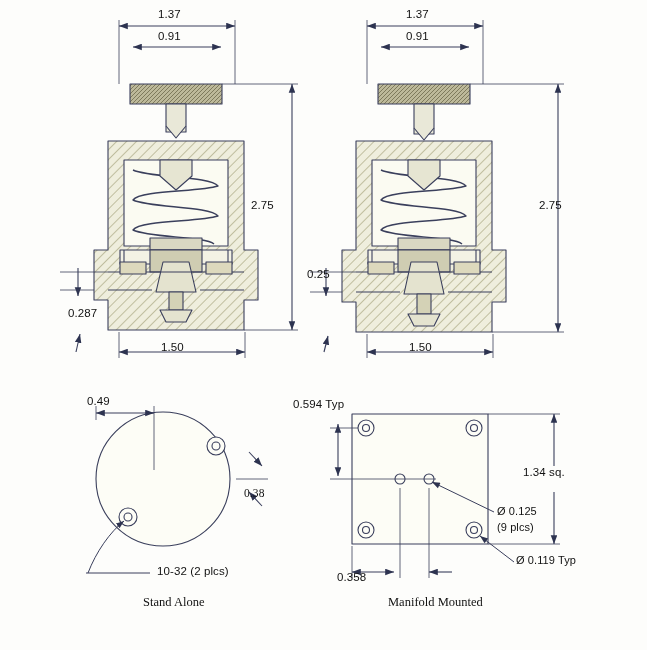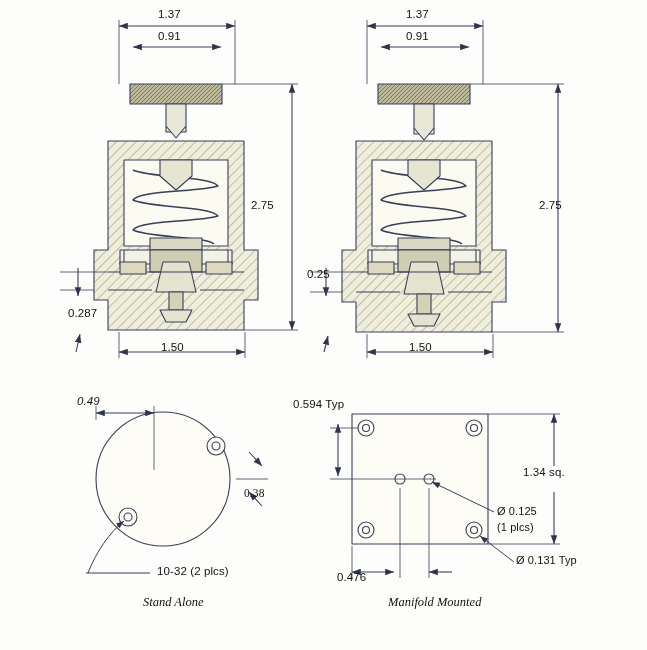--- a/index.html
+++ b/index.html
@@ -18,21 +18,20 @@
     font-size:11.5px;
     font-family:"Liberation Sans", sans-serif;
     color:#111;
     white-space:nowrap;
     letter-spacing:.1px;
   }
   .lbl.small{font-size:11px;}
   .caption{
     position:absolute;
     font-size:12.5px;
-    font-style:italic;
     font-family:"Liberation Serif", serif;
     color:#111;
     white-space:nowrap;
   }
 </style>
 </head>
 <body>
 
 <div id="sheet">
 
@@ -202,27 +201,27 @@
 <div class="lbl" style="left:251px;top:199px;">2.75</div>
 <div class="lbl" style="left:68px;top:268px;margin-top:39px;">0.287</div>
 <div class="lbl" style="left:161px;top:341px;">1.50</div>
 
 <div class="lbl" style="left:406px;top:8px;">1.37</div>
 <div class="lbl" style="left:406px;top:30px;">0.91</div>
 <div class="lbl" style="left:539px;top:199px;">2.75</div>
 <div class="lbl" style="left:307px;top:268px;">0.25</div>
 <div class="lbl" style="left:409px;top:341px;">1.50</div>
 
-<div class="lbl" style="left:77px;top:395px;font-style:italic;">0.49</div>
+<div class="lbl" style="left:87px;top:395px;">0.49</div>
 <div class="lbl" style="left:244px;top:487px;font-family:Liberation Serif, serif;">0.38</div>
 <div class="lbl" style="left:157px;top:565px;">10-32 (2 plcs)</div>
 
 <div class="lbl" style="left:293px;top:398px;">0.594 Typ</div>
 <div class="lbl" style="left:523px;top:466px;">1.34 sq.</div>
 <div class="lbl small" style="left:497px;top:505px;">Ø 0.125</div>
-<div class="lbl small" style="left:497px;top:521px;">(1 plcs)</div>
-<div class="lbl small" style="left:516px;top:554px;">Ø 0.131 Typ</div>
-<div class="lbl" style="left:337px;top:571px;">0.476</div>
+<div class="lbl small" style="left:497px;top:521px;">(9 plcs)</div>
+<div class="lbl small" style="left:516px;top:554px;">Ø 0.119 Typ</div>
+<div class="lbl" style="left:337px;top:571px;">0.358</div>
 
 <div class="caption" style="left:143px;top:595px;">Stand Alone</div>
 <div class="caption" style="left:388px;top:595px;">Manifold Mounted</div>
 
 </div>
 
 </body></html>

